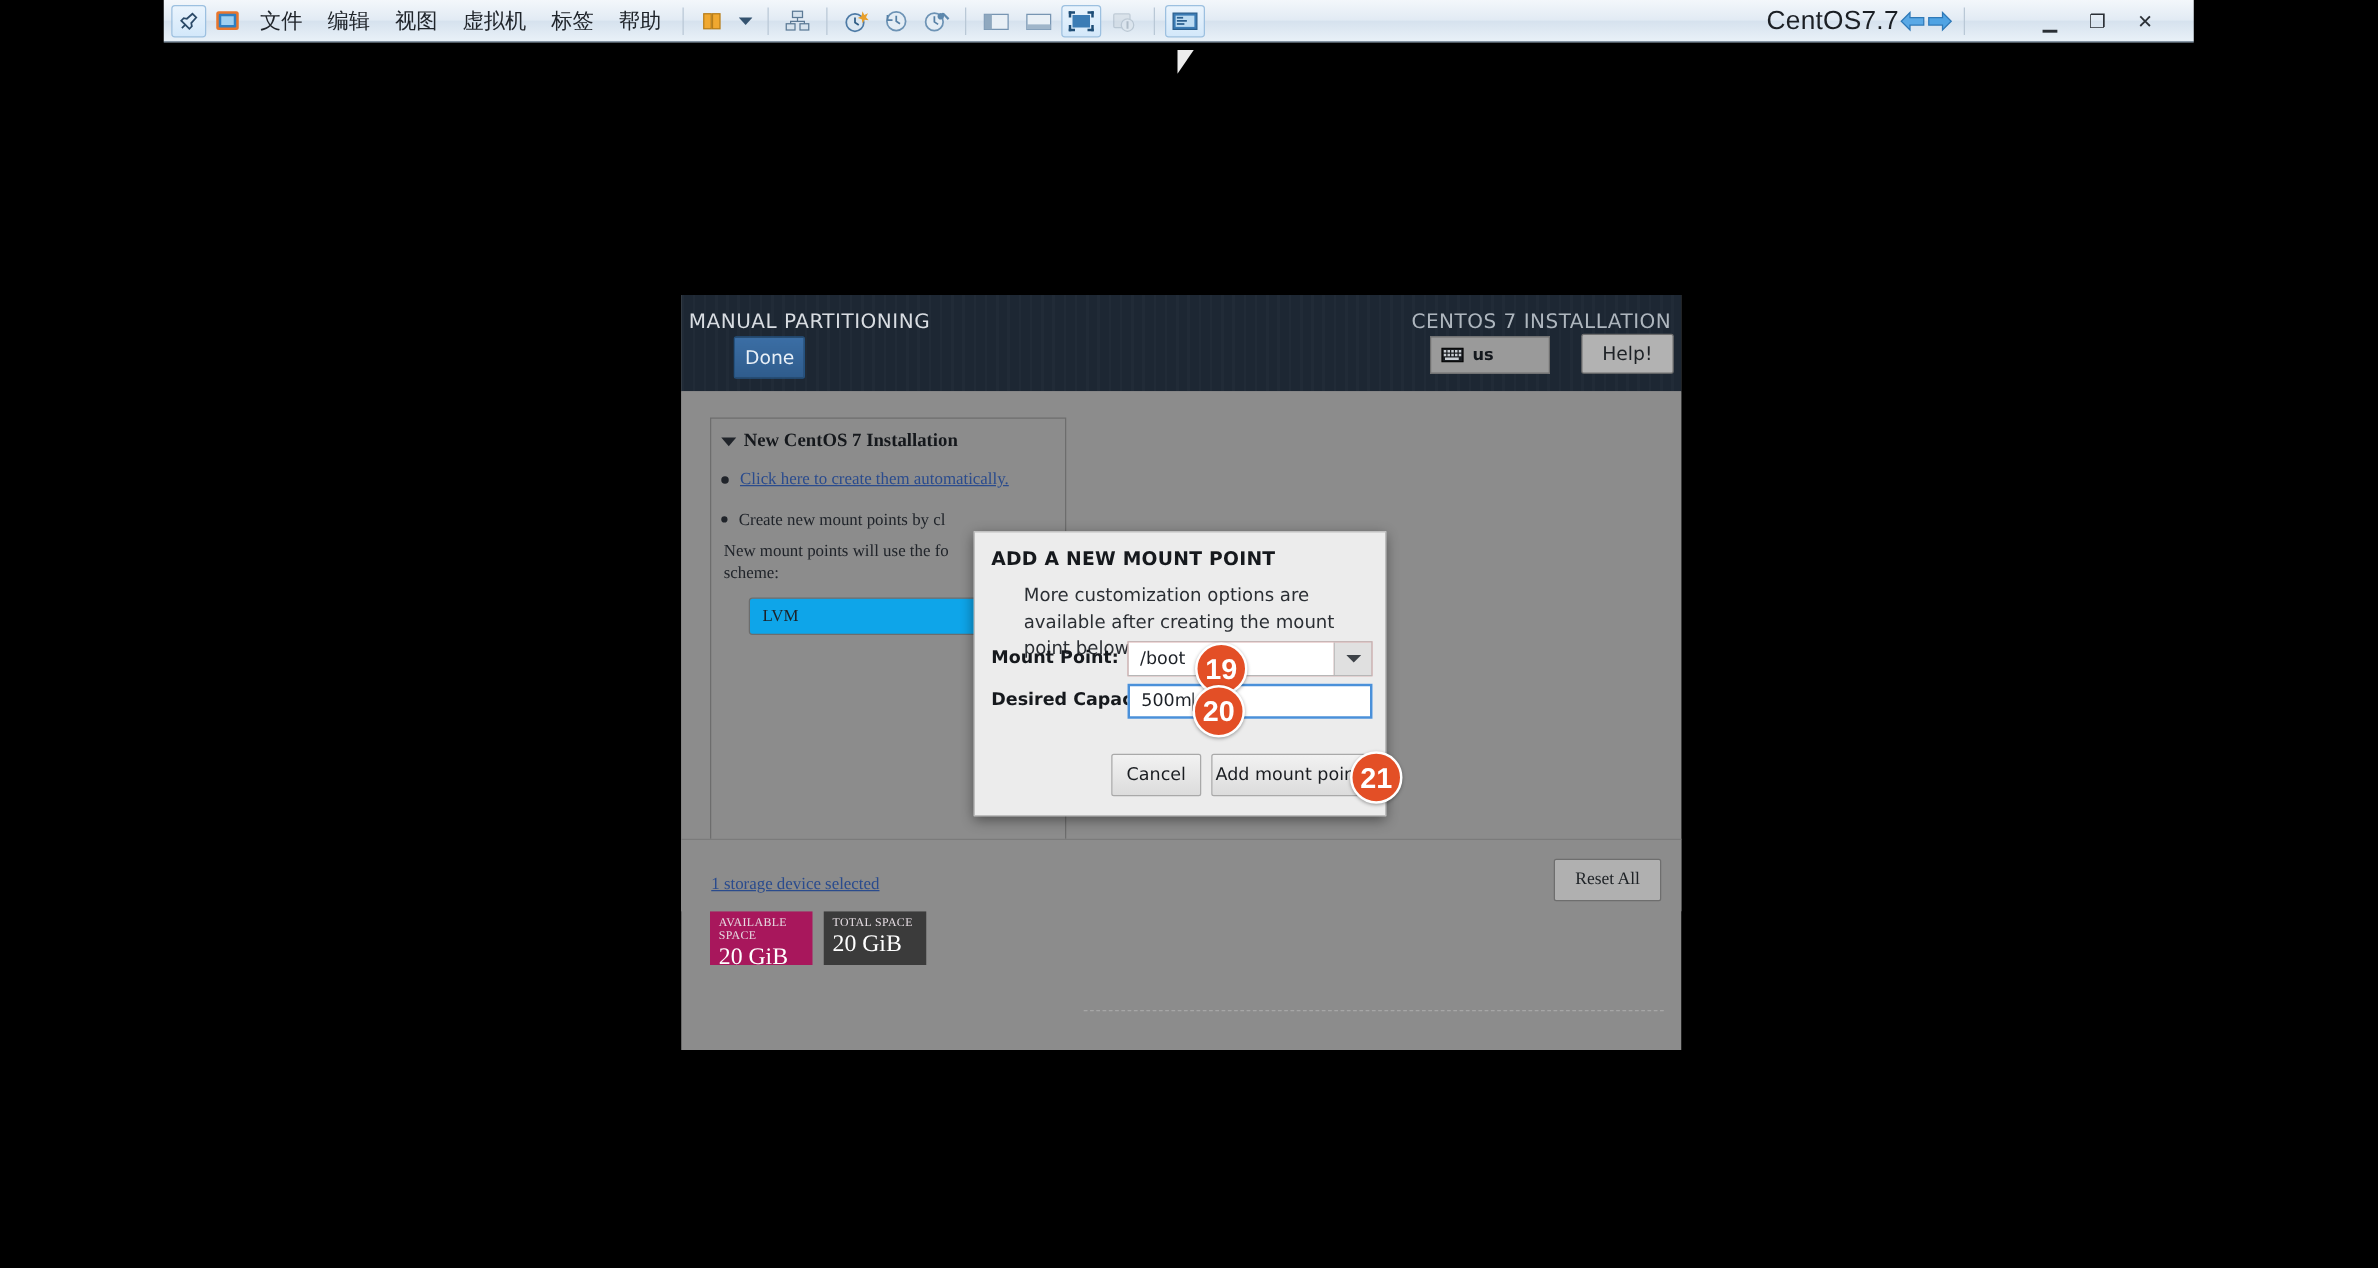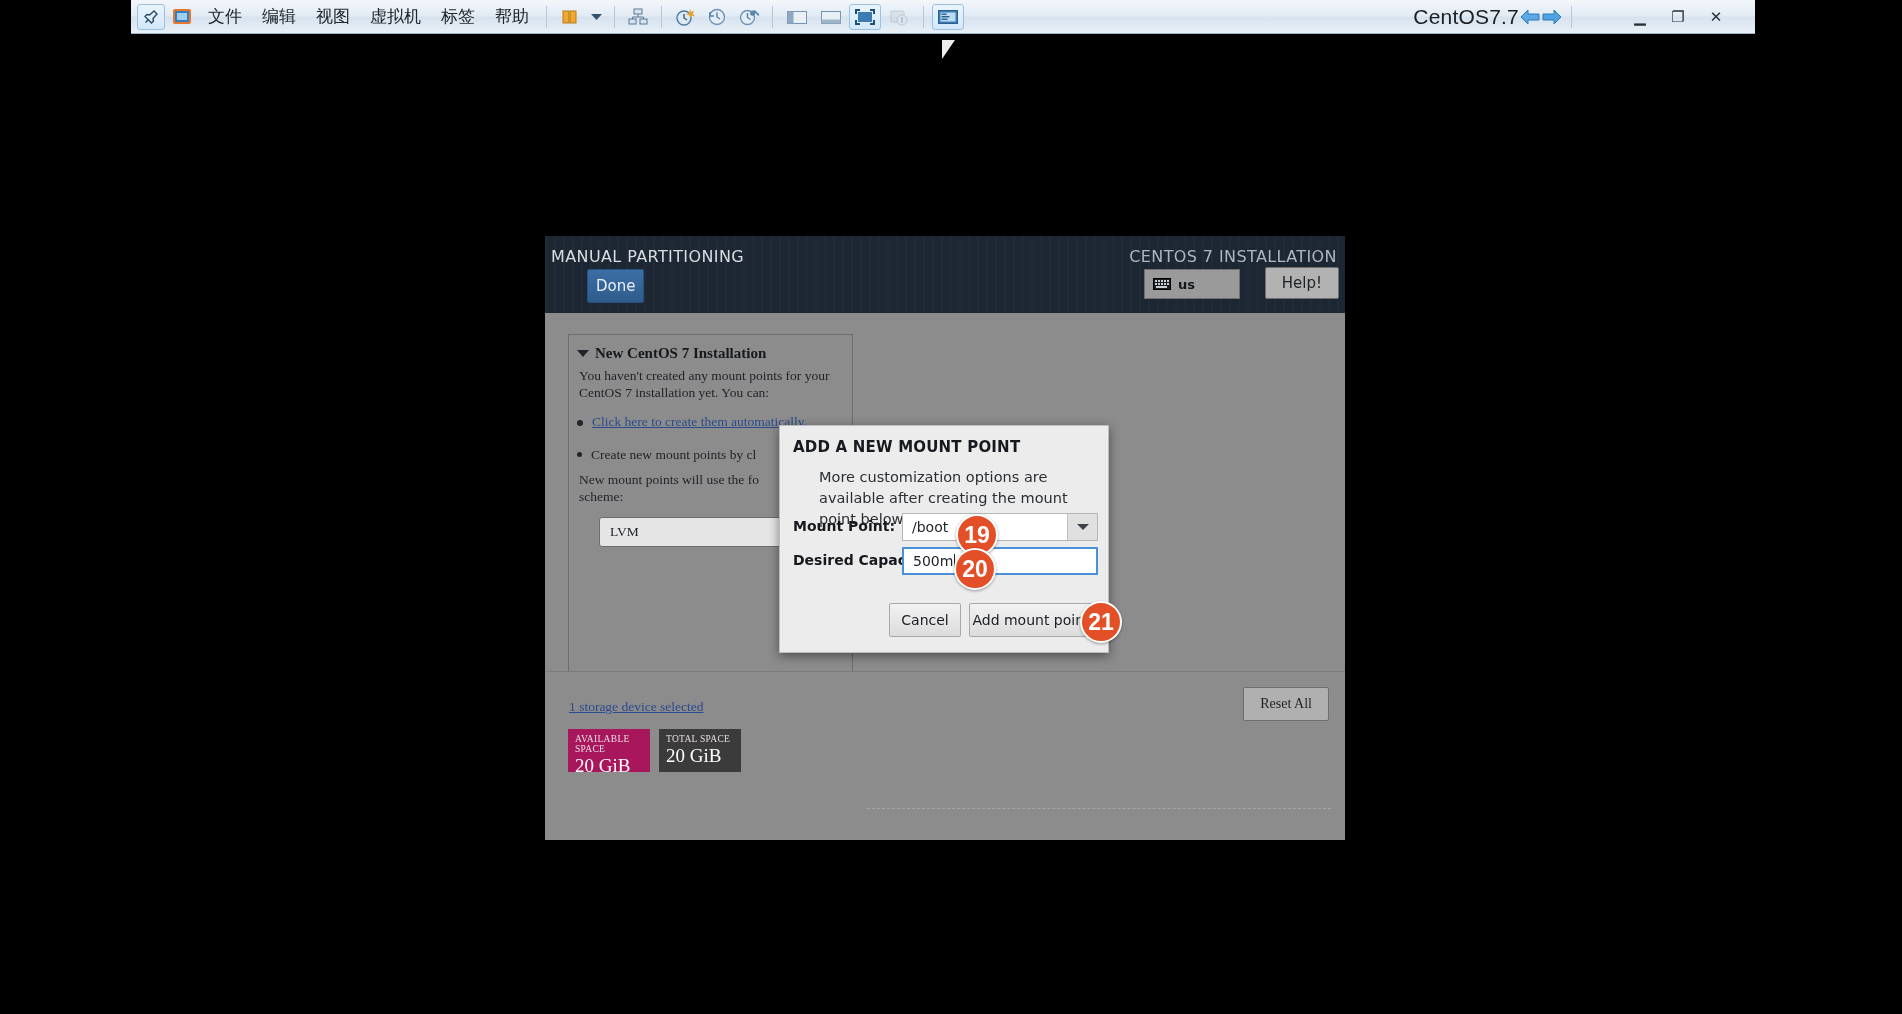--- a/index.html
+++ b/index.html
@@ -117,21 +117,21 @@
   .part-scroll { padding: 10px 8px 0 8px; }
   .part-head { display: flex; align-items: center; gap: 6px; }
   .tri { width: 0;height:0;border-left:6px solid transparent;border-right:6px solid transparent;border-top:7px solid #20242a;}
   .part-head-txt { font-size: 15px; font-weight: bold; color: #15181c; }
   .part-p { font-size: 13.5px; color: #20242a; line-height: 17px; margin: 5px 0 0 2px; }
   .bullet-row { display: flex; gap: 9px; margin-top: 13px; align-items: flex-start; }
   .dot { width: 6px; height: 6px; border-radius: 50%; background: #20242a; margin-top: 6px; flex: none; }
   .dot.sm { width: 5px; height: 5px; }
   .link { color: #2a4b8d; text-decoration: underline; font-size: 13.5px; }
   .scheme-box {
-    margin: 12px 8px 0 22px; height: 30px; background: #e5e5e5;
+    margin: 12px 8px 0 22px; height: 30px; background: #0ea5e9;
     border: 1px solid #6d6d6d; display: flex; align-items: center;
     padding: 0 10px; font-size: 13.5px; color: #1d2127; border-radius: 3px;
   }
 
   .part-toolbar {
     position: absolute; left: 23px; top: 365px; width: 285px; height: 41px;
     background: #8f8f8f; border: 1px solid #6d6d6d; display: flex; align-items: center; padding-left: 1px;
   }
   .ptb {
     width: 36px; height: 38px; background: #9b9b9b; border-right: 1px solid #7c7c7c;
@@ -405,21 +405,20 @@
     </div>
 
     <div class="inst-body">
 
       <div class="part-panel">
         <div class="part-scroll">
           <div class="part-head">
             <span class="tri"></span>
             <span class="part-head-txt">New CentOS 7 Installation</span>
           </div>
-          <div class="part-p">You haven't created any mount points for your CentOS 7 installation yet.  You can:</div>
           <div class="bullet-row">
             <span class="dot"></span>
             <a class="link">Click here to create them automatically.</a>
           </div>
           <div class="bullet-row" style="margin-top:16px;">
             <span class="dot sm"></span>
             <span class="part-p" style="margin:0;">Create new mount points by cl</span>
           </div>
           <div class="part-p" style="margin-top:8px;">New mount points will use the fo</div>
           <div class="part-p" style="margin-top:0;">scheme:</div>

